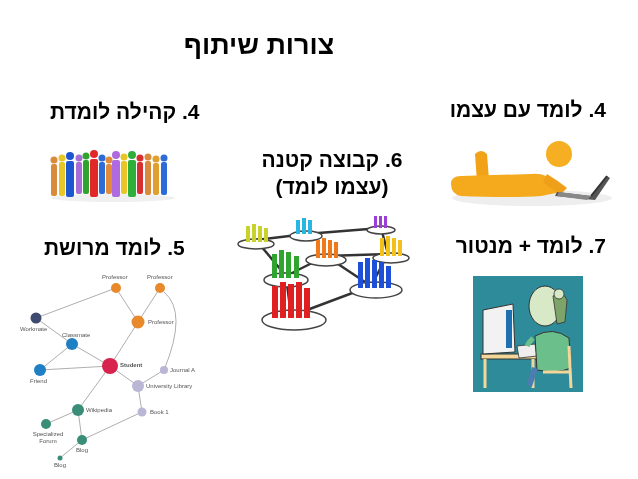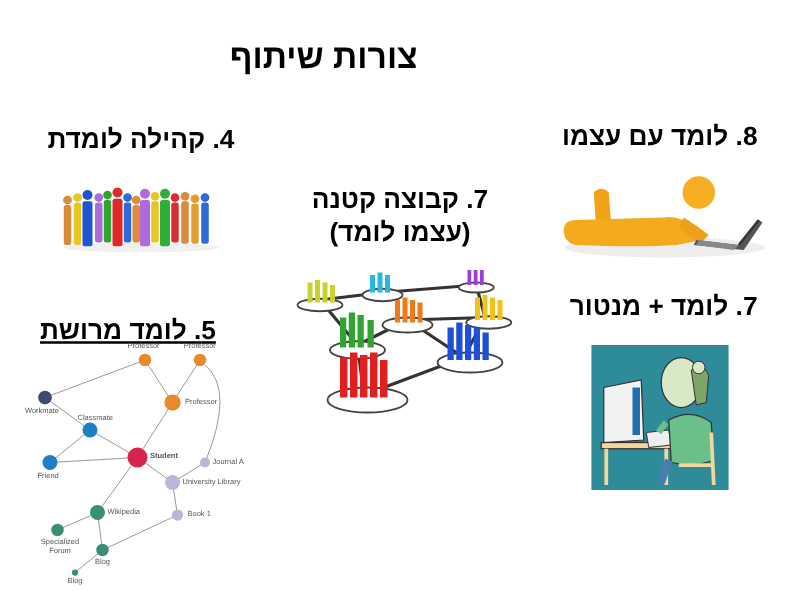--- a/index.html
+++ b/index.html
@@ -1,31 +1,31 @@
 <!DOCTYPE html>
 <html><head>
 <meta charset="utf-8">
 <style>
   html,body{margin:0;padding:0;background:#ffffff;}
   body{width:638px;height:479px;position:relative;overflow:hidden;font-family:"Liberation Sans","DejaVu Sans",sans-serif;color:#000;}
   .slide{position:absolute;left:0;top:0;width:638px;height:479px;background:#fff;}
   .title{position:absolute;left:0;width:518px;top:30px;text-align:center;font-size:27px;font-weight:bold;direction:rtl;}
-  .label{position:absolute;font-size:21px;font-weight:bold;direction:rtl;white-space:nowrap;}
+  .label{position:absolute;font-size:21px;font-weight:bold;direction:rtl;white-space:nowrap;margin-left:12px;}
   .label.center{text-align:center;line-height:27px;}
   .pic{position:absolute;}
   svg{display:block;}
 </style>
 </head>
 <body>
 
 <div class="slide">
 
   <div class="title">צורות שיתוף</div>
 
-  <div class="label" style="right:32px;top:98px;">8. לומד עם עצמו</div>
+  <div class="label" style="right:32px;top:98px;">4. לומד עם עצמו</div>
   <div class="pic" style="left:437px;top:132px;">
     <svg width="180" height="80" viewBox="0 0 180 80">
       <ellipse cx="95" cy="66" rx="80" ry="8" fill="#eeeeee"></ellipse>
 
       <path d="M38 22 q6 -6 12 0 l2 26 l-12 2 z" fill="#F2A217"></path>
 
       <path d="M14 52 q0 -8 10 -8 l70 -2 q14 -2 22 8 l8 10 l-20 4 q-30 2 -80 0 q-10 -2 -10 -12z" fill="#F5A91C"></path>
 
       <circle cx="122" cy="22" r="13" fill="#F6AE22"></circle>
 
@@ -61,21 +61,21 @@
       <path d="M60 62 q-4 4 -6 8" stroke="#6BBF8A" stroke-width="5" fill="none"></path>
 
       <path d="M62 92 l-6 18" stroke="#4B7DB0" stroke-width="6"></path>
 
       <line x1="96" y1="70" x2="98" y2="112" stroke="#F3D79A" stroke-width="3"></line>
       <line x1="70" y1="96" x2="98" y2="96" stroke="#F3D79A" stroke-width="3"></line>
     </svg>
   </div>
 
   <div class="label center" style="left:230px;width:180px;top:146px;">
-    <div>7. קבוצה קטנה</div>
+    <div>6. קבוצה קטנה</div>
     <div>(עצמו לומד)</div>
   </div>
   <div class="pic" style="left:236px;top:216px;">
     <svg width="175" height="120" viewBox="0 0 175 120">
       <g stroke="#333" stroke-width="2.5" fill="none">
         <line x1="20" y1="24" x2="50" y2="60"></line>
         <line x1="20" y1="24" x2="70" y2="18"></line>
         <line x1="70" y1="18" x2="145" y2="12"></line>
         <line x1="145" y1="12" x2="152" y2="38"></line>
         <line x1="90" y1="40" x2="50" y2="60"></line>
@@ -164,21 +164,21 @@
         <circle cx="100" cy="7" r="3.5" fill="#D98A3A"></circle>
           <rect x="97" y="11" width="6" height="34" rx="2" fill="#D98A3A"></rect>
         <circle cx="108" cy="9" r="3.5" fill="#E0A030"></circle>
           <rect x="105" y="13" width="6" height="32" rx="2" fill="#E0A030"></rect>
         <circle cx="116" cy="8" r="3.5" fill="#2D6BD8"></circle>
           <rect x="113" y="12" width="6" height="33" rx="2" fill="#2D6BD8"></rect>
       </g>
     </svg>
   </div>
 
-  <div class="label" style="left:32px;top:253px;text-decoration:underline;">5. לומד מרושת</div>
+  <div class="label" style="left:32px;top:236px;">5. לומד מרושת</div>
   <div class="pic" style="left:12px;top:272px;">
     <svg width="200" height="200" viewBox="0 0 200 200" font-family="Liberation Sans, sans-serif">
       <g stroke="#999" stroke-width="0.8" fill="none">
         <line x1="24" y1="46" x2="104" y2="16"></line>
         <line x1="104" y1="16" x2="126" y2="50"></line>
         <line x1="148" y1="16" x2="126" y2="50"></line>
         <line x1="126" y1="50" x2="98" y2="94"></line>
         <line x1="24" y1="46" x2="60" y2="72"></line>
         <line x1="60" y1="72" x2="98" y2="94"></line>
         <line x1="60" y1="72" x2="28" y2="98"></line>

